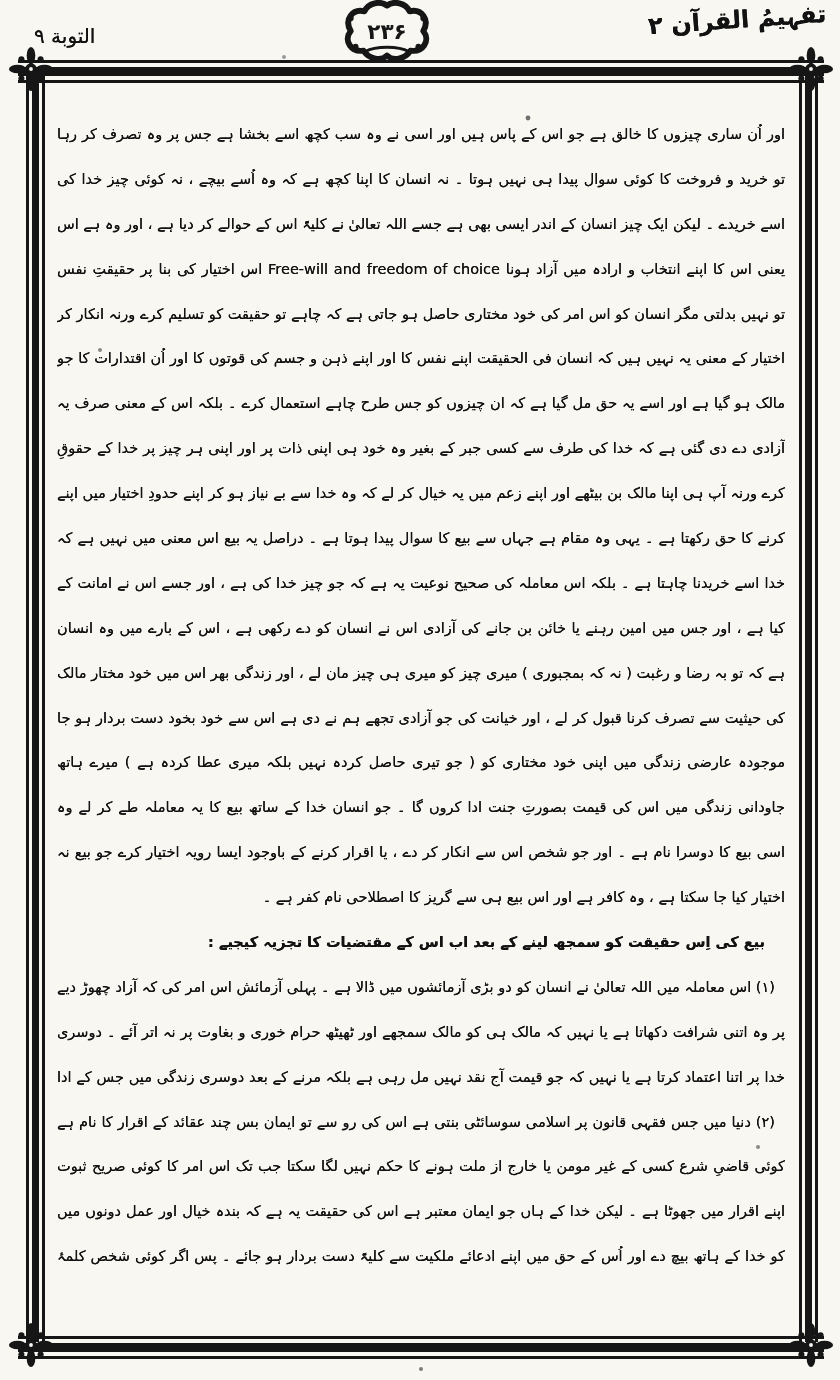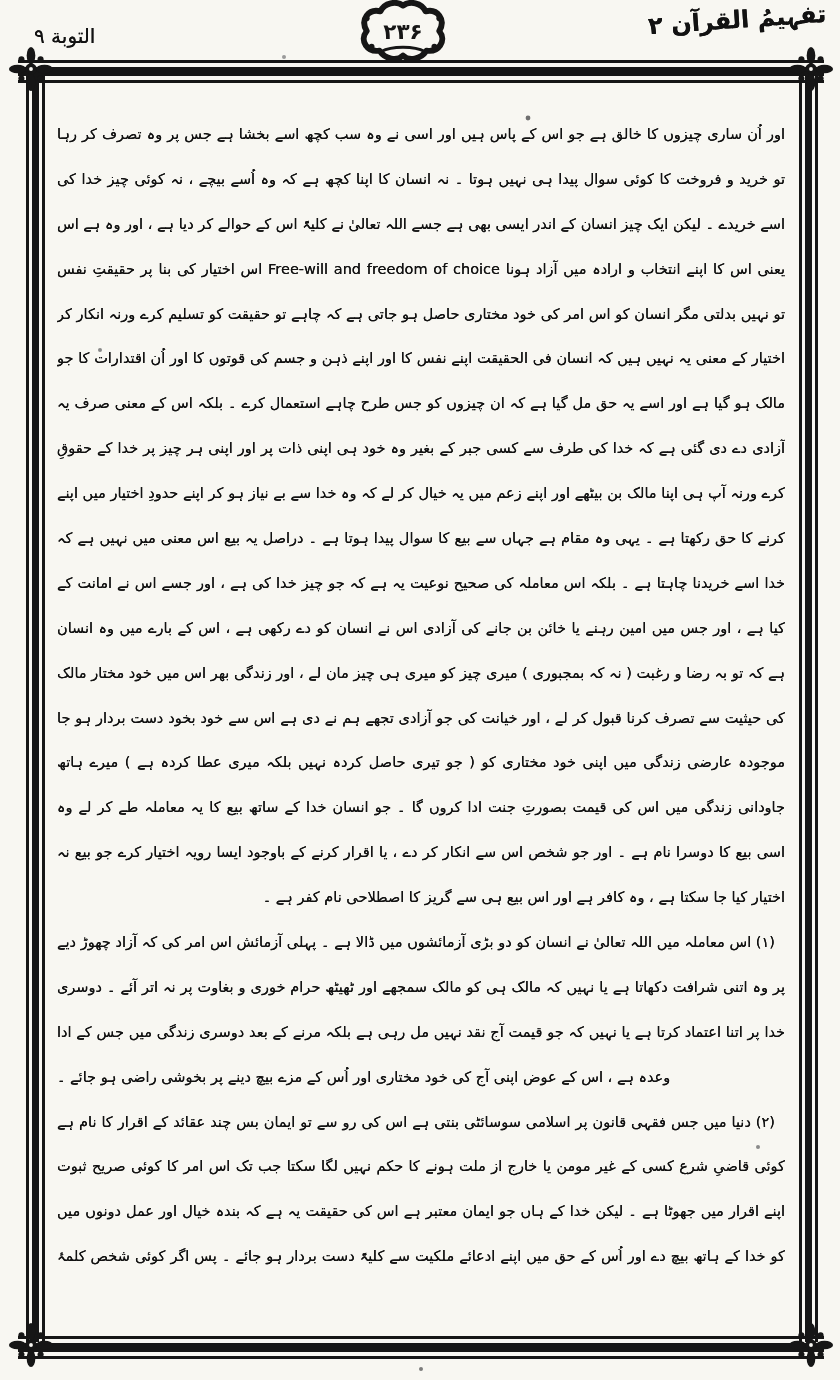--- a/index.html
+++ b/index.html
@@ -22,21 +22,21 @@
     text-shadow:0 0 .6px currentColor;
   }
   .hdr-left {
     position:absolute; top:24px; left:34px;
     font-size:20px; font-weight:normal;
     direction:rtl; white-space:nowrap;
     text-shadow:0 0 .5px currentColor;
   }
 
   
-  .medallion { position:absolute; top:0; left:352px; width:102px; height:62px; }
+  .medallion { position:absolute; top:0; left:336px; width:102px; height:62px; }
   .medallion svg { display:block; width:100%; height:100%; }
 
   
   .rule-h {
     position:absolute; left:18px; right:16px; height:23px;
     background:linear-gradient(to bottom,
       #161616 0 3px, transparent 3px 7px,
       #161616 7px 16px, transparent 16px 20px,
       #161616 20px 23px);
   }
@@ -179,24 +179,24 @@
       <div class="tline full">کرے ورنہ آپ ہی اپنا مالک بن بیٹھے اور اپنے زعم میں یہ خیال کر لے کہ وہ خدا سے بے نیاز ہو کر اپنے حدودِ اختیار میں اپنے حسبِ منشا تصرف</div>
       <div class="tline full">کرنے کا حق رکھتا ہے ۔ یہی وہ مقام ہے جہاں سے بیع کا سوال پیدا ہوتا ہے ۔ دراصل یہ بیع اس معنی میں نہیں ہے کہ جو چیز انسان کی ہے</div>
       <div class="tline full">خدا اسے خریدنا چاہتا ہے ۔ بلکہ اس معاملہ کی صحیح نوعیت یہ ہے کہ جو چیز خدا کی ہے ، اور جسے اس نے امانت کے طور پر انسان کے حوالے</div>
       <div class="tline full">کیا ہے ، اور جس میں امین رہنے یا خائن بن جانے کی آزادی اس نے انسان کو دے رکھی ہے ، اس کے بارے میں وہ انسان سے مطالبہ کرتا</div>
       <div class="tline full">ہے کہ تو بہ رضا و رغبت ( نہ کہ بمجبوری ) میری چیز کو میری ہی چیز مان لے ، اور زندگی بھر اس میں خود مختار مالک کی حیثیت سے نہیں بلکہ امین بننے</div>
       <div class="tline full">کی حیثیت سے تصرف کرنا قبول کر لے ، اور خیانت کی جو آزادی تجھے ہم نے دی ہے اس سے خود بخود دست بردار ہو جا ۔ اس طرح اگر تو دنیا کی</div>
       <div class="tline full">موجودہ عارضی زندگی میں اپنی خود مختاری کو ( جو تیری حاصل کردہ نہیں بلکہ میری عطا کردہ ہے ) میرے ہاتھ فروخت کر دے گا تو میں تجھے بعد کی</div>
       <div class="tline full">جاودانی زندگی میں اس کی قیمت بصورتِ جنت ادا کروں گا ۔ جو انسان خدا کے ساتھ بیع کا یہ معاملہ طے کر لے وہ مومن ہے اور ایمان دراصل</div>
       <div class="tline full">اسی بیع کا دوسرا نام ہے ۔ اور جو شخص اس سے انکار کر دے ، یا اقرار کرنے کے باوجود ایسا رویہ اختیار کرے جو بیع نہ کرنے کی صورت ہی میں</div>
       <div class="tline end-right">اختیار کیا جا سکتا ہے ، وہ کافر ہے اور اس بیع ہی سے گریز کا اصطلاحی نام کفر ہے ۔</div>
+      <div class="tline subhead">بیع کی اِس حقیقت کو سمجھ لینے کے بعد اب اس کے مقتضیات کا تجزیہ کیجیے :</div>
       <div class="tline numbered">(۱) اس معاملہ میں اللہ تعالیٰ نے انسان کو دو بڑی آزمائشوں میں ڈالا ہے ۔ پہلی آزمائش اس امر کی کہ آزاد چھوڑ دیے جانے</div>
       <div class="tline full">پر وہ اتنی شرافت دکھاتا ہے یا نہیں کہ مالک ہی کو مالک سمجھے اور ٹھیٹھ حرام خوری و بغاوت پر نہ اتر آئے ۔ دوسری آزمائش اس امر کی کہ وہ اپنے</div>
       <div class="tline full">خدا پر اتنا اعتماد کرتا ہے یا نہیں کہ جو قیمت آج نقد نہیں مل رہی ہے بلکہ مرنے کے بعد دوسری زندگی میں جس کے ادا کرنے کا خدا کی طرف سے</div>
-      <div class="tline end-left">وعدہ ہے ، اس کے عوض اپنی آج کی خود مختاری اور اُس کے مزے بیچ دینے پر بخوشی راضی ہو جائے ۔</div>
       <div class="tline numbered">(۲) دنیا میں جس فقہی قانون پر اسلامی سوسائٹی بنتی ہے اس کی رو سے تو ایمان بس چند عقائد کے اقرار کا نام ہے جس کے بعد</div>
       <div class="tline full">کوئی قاضیِ شرع کسی کے غیر مومن یا خارج از ملت ہونے کا حکم نہیں لگا سکتا جب تک اس امر کا کوئی صریح ثبوت اسے نہ مل جائے کہ وہ</div>
       <div class="tline full">اپنے اقرار میں جھوٹا ہے ۔ لیکن خدا کے ہاں جو ایمان معتبر ہے اس کی حقیقت یہ ہے کہ بندہ خیال اور عمل دونوں میں اپنی آزادی و خود مختاری</div>
       <div class="tline full">کو خدا کے ہاتھ بیچ دے اور اُس کے حق میں اپنے ادعائے ملکیت سے کلیۃً دست بردار ہو جائے ۔ پس اگر کوئی شخص کلمۂ اسلام کا اقرار</div>
     </div>
 
   <div class="specks"></div>
 </div>
 
 </body></html>

